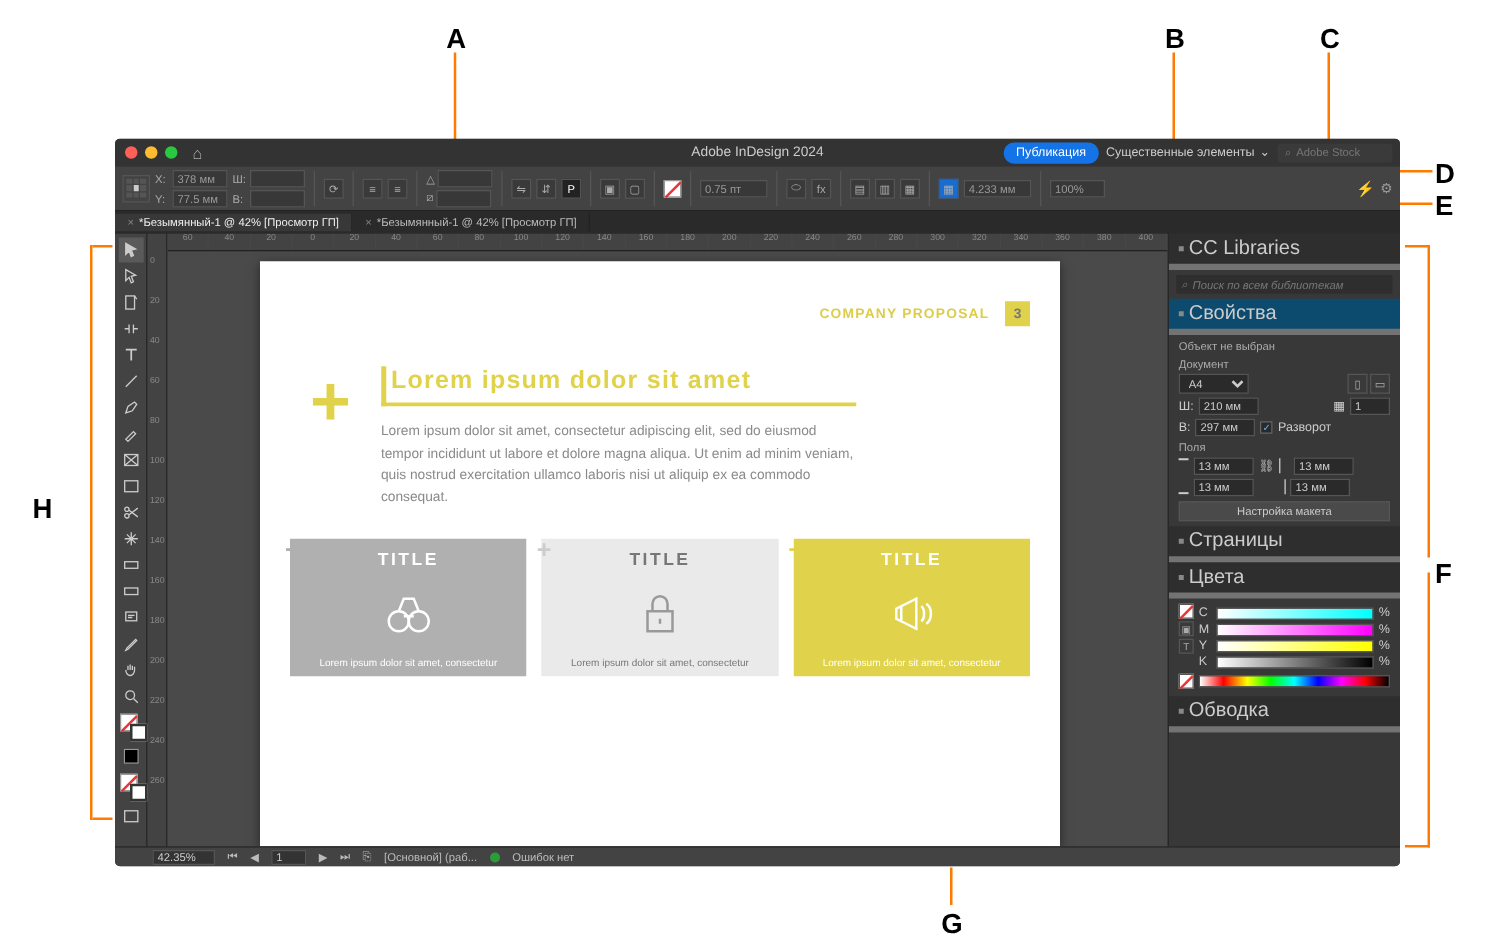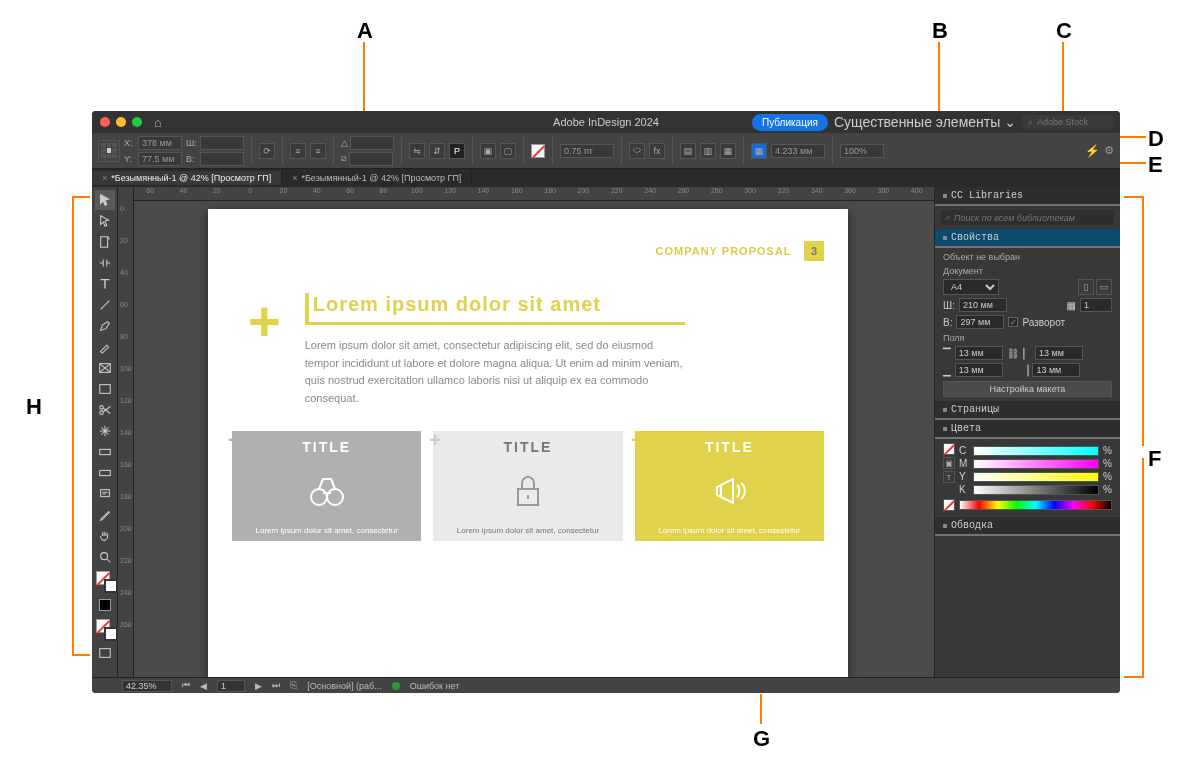--- a/index.html
+++ b/index.html
@@ -12,21 +12,21 @@
   .titlebar { height: 22px; background: #333; display: flex; align-items: center; position: relative; font-size: 11px; color: #aaa; }
   .mac-buttons { display: flex; gap: 6px; margin-left: 8px; }
   .mac-btn { width: 10px; height: 10px; border-radius: 50%; }
   .mac-close { background: #ff5f57; }
   .mac-min { background: #febc2e; }
   .mac-max { background: #28c840; }
   .home-icon { margin-left: 12px; color: #aaa; font-size: 13px; }
   .title-text { position: absolute; left: 50%; transform: translateX(-50%); color: #ccc; }
   .title-right { position: absolute; right: 6px; display: flex; align-items: center; gap: 6px; }
   .pub-btn { background: #1473e6; color: #fff; padding: 3px 10px; border-radius: 10px; font-size: 10px; cursor: pointer; }
-  .ws-select { color: #ccc; font-size: 14px; display: flex; align-items: center; gap: 4px; cursor: pointer; }
+  .ws-select { color: #ccc; font-size: 10px; display: flex; align-items: center; gap: 4px; cursor: pointer; }
   .search-stock { background: #3a3a3a; padding: 2px 6px; border-radius: 3px; color: #777; font-size: 9px; display: flex; align-items: center; gap: 4px; width: 92px; }
 
   
   .control-panel { height: 36px; background: #434343; border-bottom: 1px solid #222; display: flex; align-items: center; padding: 0 6px; gap: 4px; }
   .cp-group { display: flex; flex-direction: column; gap: 2px; }
   .cp-field { display: flex; align-items: center; gap: 2px; font-size: 9px; color: #aaa; }
   .cp-field .lbl { width: 12px; }
   .cp-input { background: #383838; border: 1px solid #555; color: #999; font-size: 9px; padding: 1px 3px; width: 44px; }
   .cp-icon { width: 16px; height: 16px; border: 1px solid #555; background: #3a3a3a; display: flex; align-items: center; justify-content: center; font-size: 9px; color: #aaa; }
   .cp-sep { width: 1px; height: 28px; background: #555; margin: 0 3px; }
@@ -76,21 +76,21 @@
   .card h3 { font-size: 14px; letter-spacing: 2px; margin-bottom: 8px; }
   .card .icon-box { height: 56px; display: flex; align-items: center; justify-content: center; }
   .card .icon-box svg { width: 40px; height: 40px; stroke: #fff; fill: none; stroke-width: 2; }
   .card p { font-size: 8px; line-height: 1.4; margin-top: 6px; }
   .card.c1 { background: #b0b0b0; color: #fff; } .card.c1 .plus { color: #b0b0b0; top: -2px; left: -4px; }
   .card.c2 { background: #eaeaea; color: #777; } .card.c2 .plus { color: #ccc; top: -2px; left: -4px; } .card.c2 svg { stroke: #999 !important; }
   .card.c3 { background: #e0d34b; color: #fff; } .card.c3 .plus { color: #e0d34b; top: -2px; left: -4px; }
 
   
   .panels { width: 186px; background: #383838; border-left: 1px solid #222; display: flex; flex-direction: column; font-size: 10px; color: #ccc; overflow: hidden; }
-  .panel-tab { background: #2e2e2e; padding: 3px 8px; font-size: 10px; border-bottom: 2px solid #737373; display: flex; align-items: center; gap: 4px; font-family: Liberation Mono, monospace; }
+  .panel-tab { background: #2e2e2e; padding: 3px 8px; font-size: 16px; border-bottom: 5px solid #737373; display: flex; align-items: center; gap: 4px; }
   .panel-tab::before { content: ""; display: inline-block; width: 4px; height: 4px; background: #888; }
   .panel-body { padding: 4px 8px; background: #383838; }
   .search-lib { background: #2e2e2e; margin: 4px 6px; padding: 2px 4px; color: #777; font-size: 9px; display: flex; align-items: center; gap: 4px; font-style: italic; }
   .prop-row { display: flex; align-items: center; gap: 4px; margin: 3px 0; }
   .prop-input { background: #2a2a2a; border: 1px solid #555; color: #ccc; font-size: 9px; padding: 1px 3px; width: 48px; }
   .prop-select { background: #2a2a2a; border: 1px solid #555; color: #ccc; font-size: 9px; padding: 1px 3px; width: 56px; }
   .prop-btn { background: #4a4a4a; border: 1px solid #555; color: #ccc; font-size: 9px; padding: 2px 4px; text-align: center; cursor: pointer; }
   .chk { width: 10px; height: 10px; background: #2a2a2a; border: 1px solid #666; display: inline-flex; align-items: center; justify-content: center; font-size: 8px; color: #6ab0ff; }
   .page-thumb { width: 16px; height: 12px; background: #fcfcfc; border: 1px solid #333; display: inline-block; }
   .cmyk-row { display: flex; align-items: center; gap: 4px; margin: 2px 0; }

